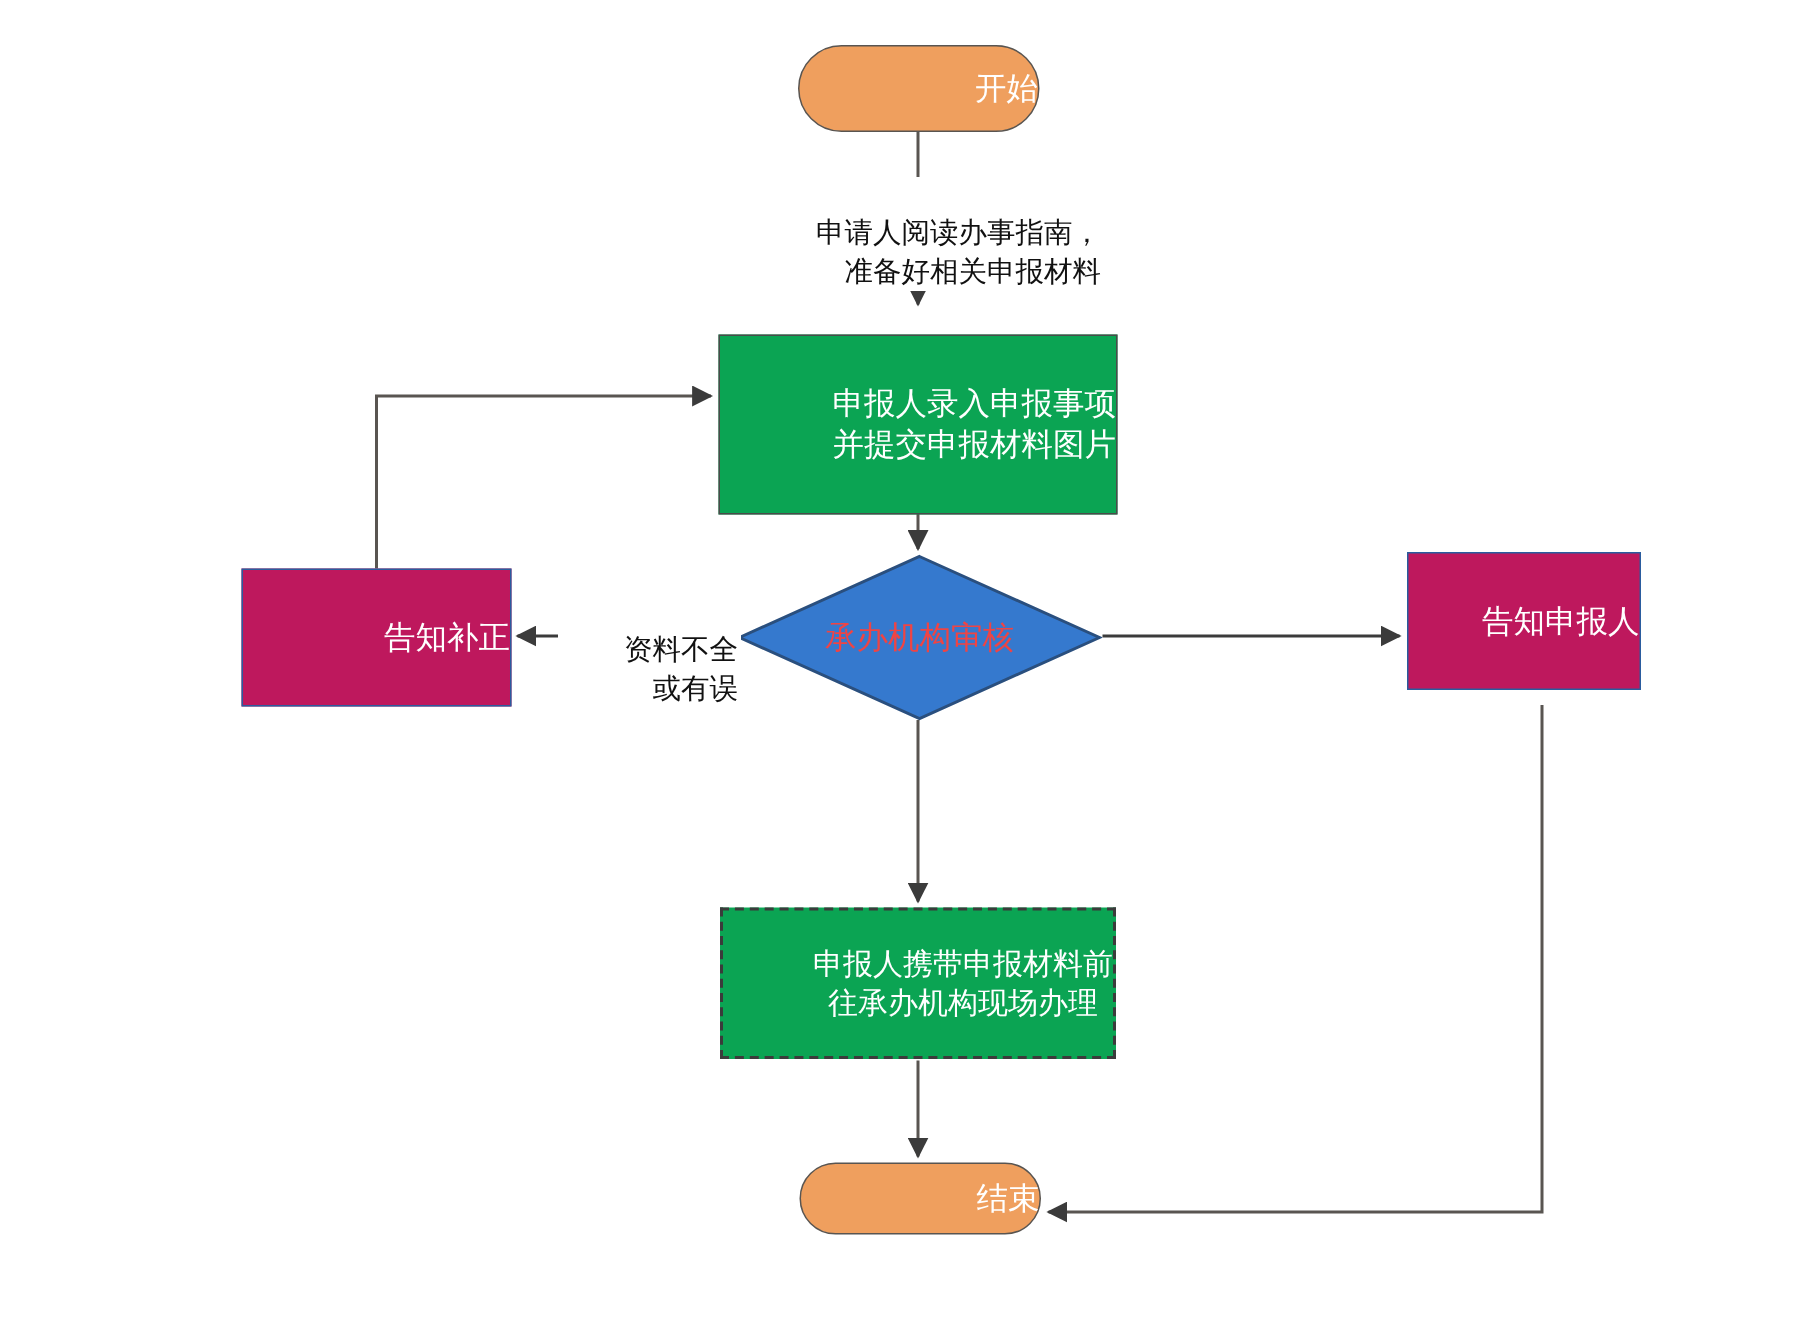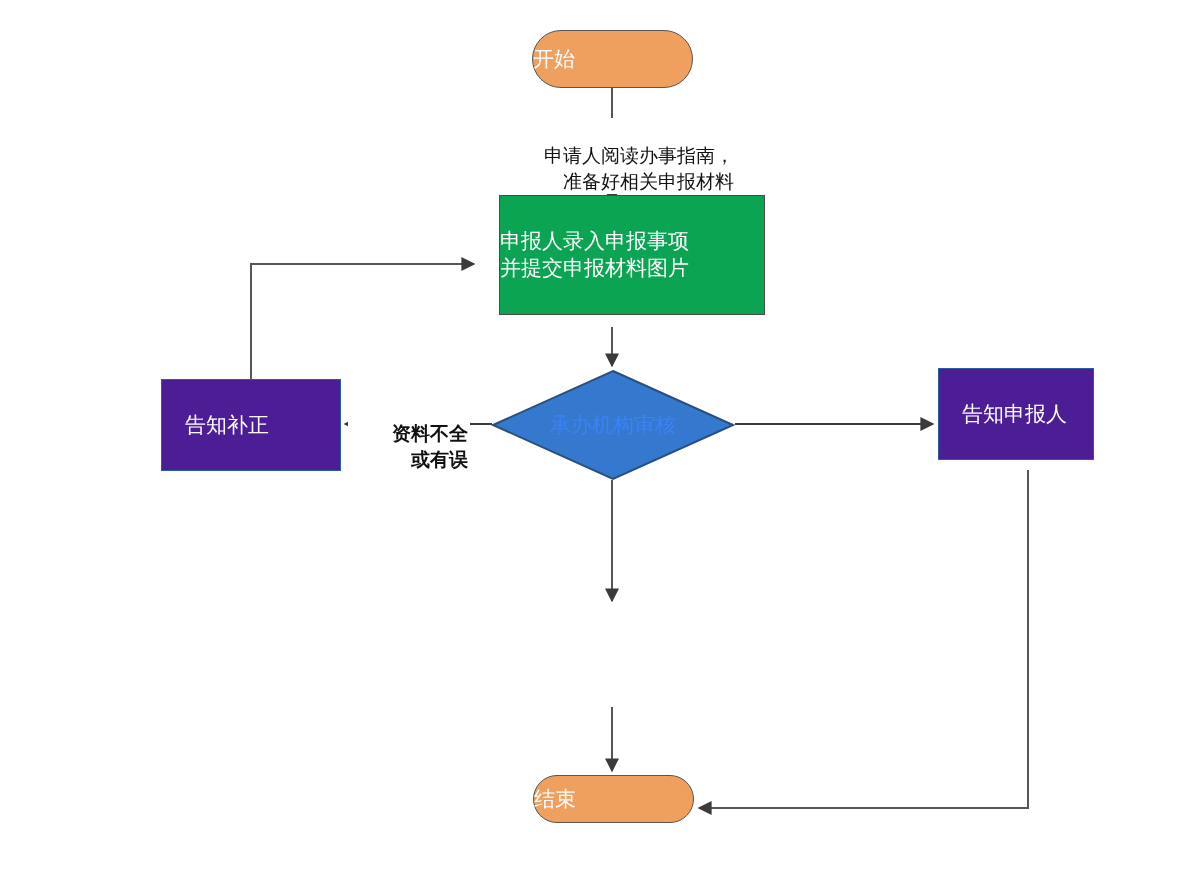--- a/index.html
+++ b/index.html
@@ -24,21 +24,21 @@
     top: 0;
     width: 1200px;
     height: 880px;
     pointer-events: none;
   }
   .node {
     position: absolute;
     box-sizing: border-box;
     display: flex;
     align-items: center;
-    justify-content: flex-start;
+    justify-content: flex-end;
     text-align: center;
     color: #ffffff;
     line-height: 1.28;
     white-space: pre-line;
     z-index: 3;
   }
   .node-terminator {
     background: #ef9f5e;
     border: 1.6px solid #595551;
     border-radius: 999px;
@@ -48,21 +48,21 @@
     background: #0ba453;
     border: 1.6px solid #4a4a4a;
     font-size: 21px;
   }
   .node-process-manual {
     background: #0ba453;
     border: 2px dashed #3b3b3b;
     font-size: 20px;
   }
   .node-io {
-    background: #4c1d95;
+    background: #be185d;
     border: 1.6px solid #2a5c9e;
     font-size: 21px;
     padding-left: 23px;
   }
   .decision-wrap {
     position: absolute;
     z-index: 3;
   }
   .decision-wrap svg {
     position: absolute;
@@ -71,21 +71,21 @@
   }
   .decision-label {
     position: absolute;
     left: 0;
     top: 0;
     width: 100%;
     height: 100%;
     display: flex;
     align-items: center;
     justify-content: center;
-    color: #3b82f6;
+    color: #ef4444;
     font-size: 21px;
     text-align: center;
   }
   .edge-label {
     position: absolute;
     color: #111111;
     font-size: 19px;
     line-height: 1.34;
     text-align: right;
     white-space: pre-line;
@@ -125,45 +125,49 @@
 
   <div class="node node-terminator" style="left:532px; top:30px; width:161px; height:58px;">
     <span>开始</span>
   </div>
 
   <div class="edge-label" style="left:492px; top:118px; width:240px;">
     <span>申请人阅读办事指南，
 准备好相关申报材料</span>
   </div>
 
-  <div class="node node-process" style="left:479px; top:195px; width:266px; height:120px;margin-left:20px;">
+  <div class="node node-process" style="left:479px; top:223px; width:266px; height:120px;">
     <span>申报人录入申报事项
 并提交申报材料图片</span>
   </div>
 
   <div class="node node-io" style="left:161px; top:379px; width:180px; height:92px;">
     <span>告知补正</span>
   </div>
 
-  <div class="edge-label" style="left:348px; top:396px; width:118px;font-weight:bold;">
+  <div class="edge-label" style="left:372px; top:396px; width:118px;">
     <span>资料不全
 或有误</span>
   </div>
 
   <div class="decision-wrap" style="left:491px; top:369px; width:244px; height:112px;">
     <svg width="244" height="112" viewBox="0 0 244 112" xmlns="http://www.w3.org/2000/svg">
       <polygon points="122,2 242,56 122,110 2,56" fill="#3579ce" stroke="#2a4f7e" stroke-width="2"></polygon>
     </svg>
     <div class="decision-label">承办机构审核</div>
   </div>
 
 
   <div class="node node-io" style="left:938px; top:368px; width:156px; height:92px;">
     <span>告知申报人</span>
   </div>
 
 
+  <div class="node node-process-manual" style="left:480px; top:605px; width:264px; height:101px;">
+    <span>申报人携带申报材料前
+往承办机构现场办理</span>
+  </div>
 
   <div class="node node-terminator" style="left:533px; top:775px; width:161px; height:48px;">
     <span>结束</span>
   </div>
 
 </div>
 
 </body></html>

